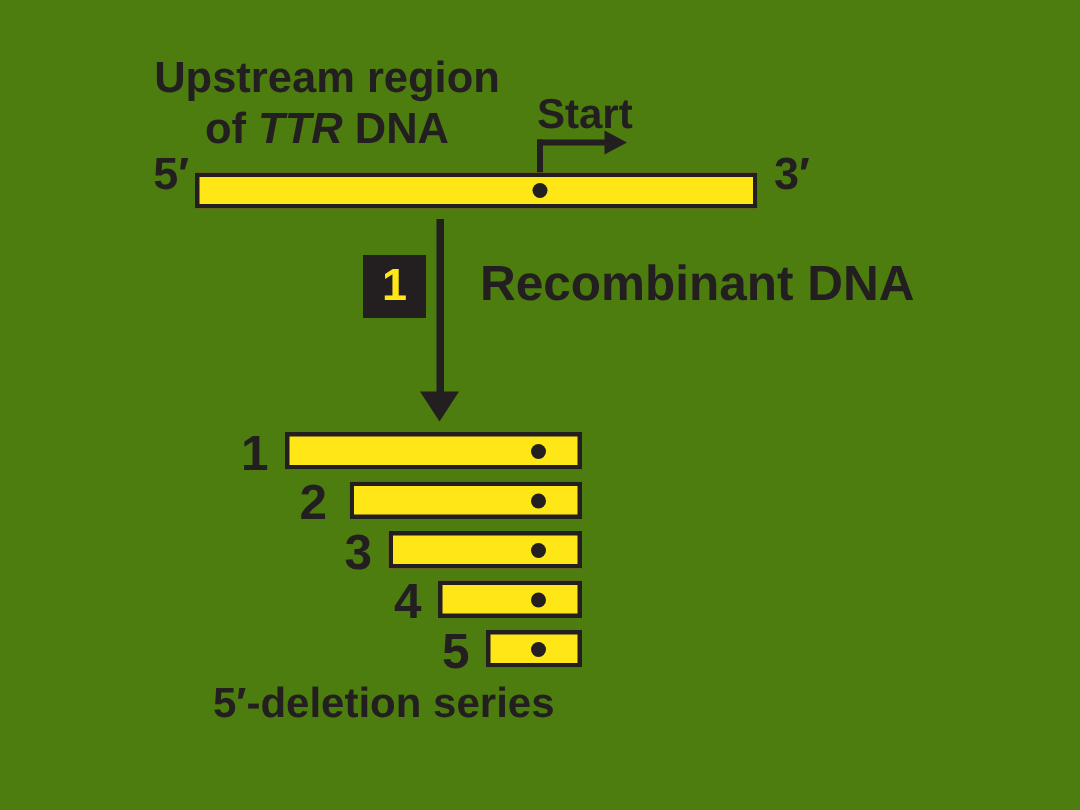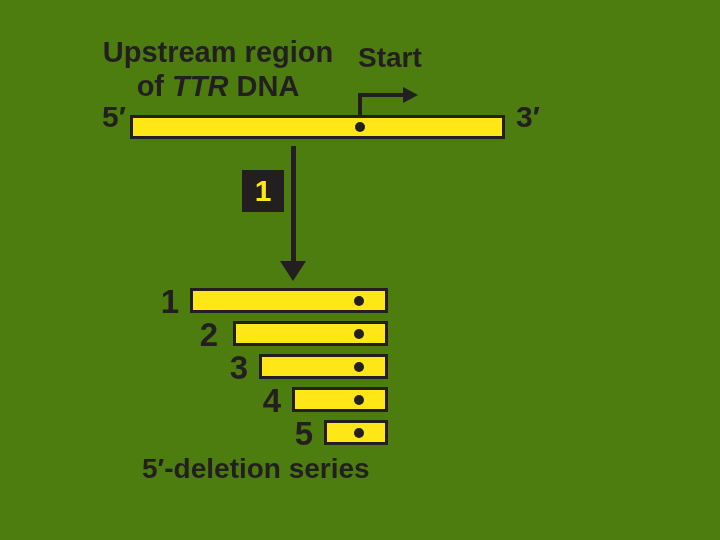--- a/index.html
+++ b/index.html
@@ -10,21 +10,21 @@
     color:#231F20; font-weight:bold;
   }
   .abs { position:absolute; }
 
   
   .title { left:62px; top:35px; width:312px; text-align:center;
            font-size:29px; line-height:34px; }
   .gene-italic { font-style:italic; }
 
   
-  .start-label { left:358px; top:42px; font-size:28px; }
+  .start-label { left:358px; top:60px; font-size:28px; }
   .tss-hline { left:358px; top:93px; width:46px; height:4px; background:#231F20; }
   .tss-vline { left:358px; top:93px; width:4px;  height:24px; background:#231F20; }
   .tss-head  { left:403px; top:87px; width:0; height:0;
                border-top:8px solid transparent; border-bottom:8px solid transparent;
                border-left:15px solid #231F20; }
 
   
   .five-prime  { left:84px;  top:100px; width:42px; text-align:right; font-size:30px; }
   .three-prime { left:516px; top:100px; font-size:30px; }
   .main-bar { left:130px; top:115px; width:375px; height:24px;
@@ -81,20 +81,21 @@
   <div class="abs five-prime">5′</div>
   <div class="abs main-bar">
     <div class="dot main-dot"></div>
   </div>
   <div class="abs three-prime">3′</div>
 
   <div class="abs step-shaft"></div>
   <div class="abs step-head"></div>
   <div class="abs step-badge">1</div>
   <div class="abs step-label">
+    <div>Recombinant DNA</div>
   </div>
 
   <div class="snum num-r1">1</div>
   <div class="sbar bar-r1">
     <div class="dot sdot"></div>
   </div>
 
   <div class="snum num-r2">2</div>
   <div class="sbar bar-r2">
     <div class="dot sdot"></div>

